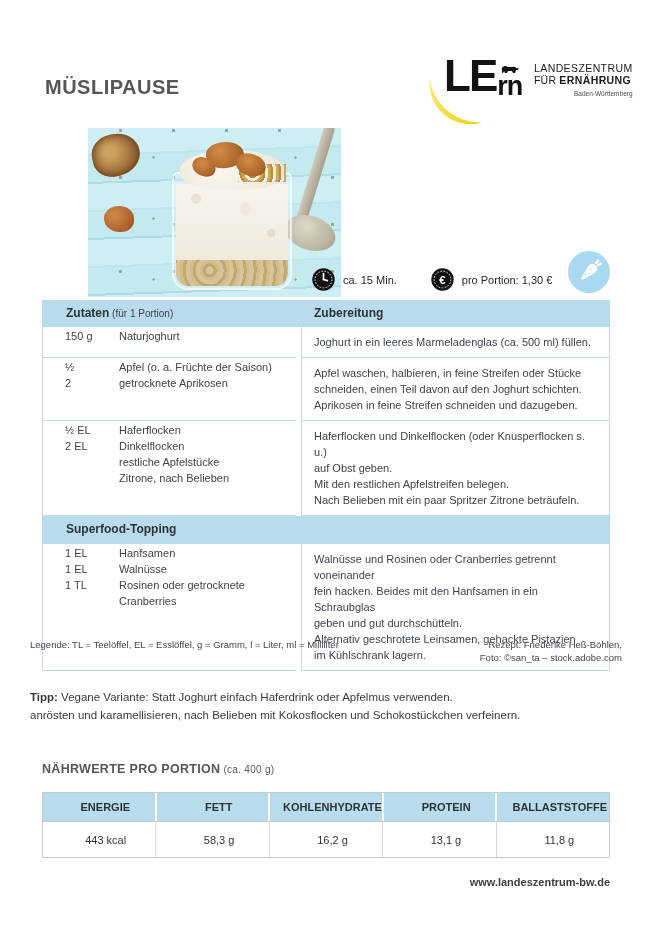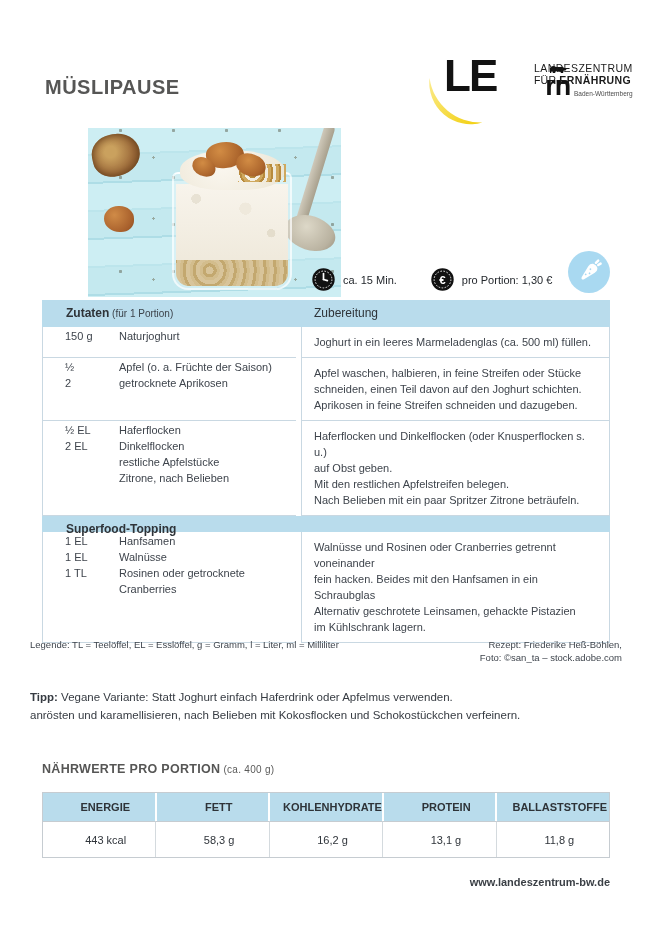--- a/index.html
+++ b/index.html
@@ -16,21 +16,21 @@
     position:relative;height:926px;overflow:hidden;
     font-family:"Liberation Sans", sans-serif;color:var(--txt);
   }
   
   .page-title{
     position:absolute;left:45px;top:76px;
     font-size:20px;font-weight:bold;letter-spacing:.5px;color:var(--gray-title);
   }
   .logo{position:absolute;top:54px;right:34px;width:196px;height:72px;}
   .logo .crescent{position:absolute;left:-4px;top:14px;width:76px;height:66px;}
-  .logo .mark{position:absolute;left:22px;top:0;display:flex;align-items:flex-end;gap:48px;}
+  .logo .mark{position:absolute;left:22px;top:0;display:flex;align-items:flex-end;}
   .logo .le{font-size:44px;line-height:44px;font-weight:600;letter-spacing:-2px;color:#121212;}
   .logo .rn-stack{display:flex;flex-direction:column;align-items:center;margin-left:1px;}
   .logo .rn{font-size:27px;line-height:24px;font-weight:700;color:#121212;letter-spacing:-1px;}
   .logo .txt{position:absolute;left:112px;top:8px;line-height:12px;color:#1a1a1a;}
   .logo .t1{font-size:10.5px;letter-spacing:.4px;}
   .logo .t2{font-size:10.5px;letter-spacing:.2px;}
   .logo .t2 b{letter-spacing:.4px;}
   .logo .t3{font-size:6.5px;color:#4c4c4c;text-align:right;margin-top:2px;}
   
   .hero{position:absolute;left:42px;top:128px;width:568px;height:169px;padding-left:46px;}
@@ -75,31 +75,31 @@
   .meta{position:absolute;left:270px;bottom:6px;width:298px;display:flex;align-items:center;}
   .meta .ic{flex:0 0 auto;}
   .meta .mlabel{font-size:11px;color:#24282d;margin-left:8px;white-space:nowrap;}
   .meta .gap1{width:34px;}
   .badge{position:absolute;right:0;bottom:4px;width:42px;height:42px;}
   
   .itable{position:absolute;left:42px;top:300px;width:568px;font-size:11px;}
   .thead{position:relative;height:27px;background:var(--blue-head);color:var(--dark);}
   .thead .h1{position:absolute;left:24px;top:0;line-height:27px;font-weight:bold;font-size:12px;}
   .thead .h1 small{font-weight:normal;font-size:10px;color:#3c434b;}
-  .thead .h2{position:absolute;left:272px;top:0;line-height:27px;font-weight:normal;font-size:12px;}
+  .thead .h2{position:absolute;left:272px;top:0;line-height:27px;font-weight:bold;font-size:12px;}
   .trow{display:flex;}
   .c-left{width:254px;border-left:1px solid var(--line);border-bottom:1px solid var(--line);
     padding:1px 8px 7px 22px;}
   .c-gap{width:5px;}
   .c-right{flex:1;border-left:1px solid var(--line);border-right:1px solid var(--line);
     border-bottom:1px solid var(--line);padding:7px 10px 7px 12px;}
   .iline{line-height:16px;}
   .iline .amt{display:inline-block;width:54px;}
   .sline{line-height:16px;}
-  .sectionbar{height:16px;line-height:26px;background:var(--blue-head);color:var(--dark);
+  .sectionbar{height:28px;line-height:26px;background:var(--blue-head);color:var(--dark);
     font-weight:bold;font-size:12px;padding-left:24px;}
   
   .legend-row{position:absolute;left:30px;top:638px;width:592px;display:flex;
     justify-content:space-between;font-size:9.5px;color:#3f454d;}
   .credits{text-align:right;line-height:13px;}
   .legend{line-height:13px;}
   
   .tip{position:absolute;left:30px;top:688px;width:600px;font-size:11.5px;line-height:18px;color:#363b42;}
   
   .nut-head{position:absolute;left:42px;top:762px;font-size:12.5px;font-weight:bold;
@@ -245,20 +245,21 @@
         <div class="c-left">
           <div class="iline"><span class="amt">1 EL</span><span>Hanfsamen</span></div>
           <div class="iline"><span class="amt">1 EL</span><span>Walnüsse</span></div>
           <div class="iline"><span class="amt">1 TL</span><span>Rosinen oder getrocknete</span></div>
           <div class="iline"><span class="amt"></span><span>Cranberries</span></div>
         </div>
         <div class="c-gap"></div>
         <div class="c-right">
           <div class="sline">Walnüsse und Rosinen oder Cranberries getrennt voneinander</div>
           <div class="sline">fein hacken. Beides mit den Hanfsamen in ein Schraubglas</div>
+          <div class="sline">geben und gut durchschütteln.</div>
           <div class="sline">Alternativ geschrotete Leinsamen, gehackte Pistazien</div>
           <div class="sline">im Kühlschrank lagern.</div>
         </div>
       </div>
     </div>
 </div>
 
 <div class="legend-row">
   <div class="legend">Legende: TL = Teelöffel, EL = Esslöffel, g = Gramm, l = Liter, ml = Milliliter</div>
   <div class="credits" id="credits">

